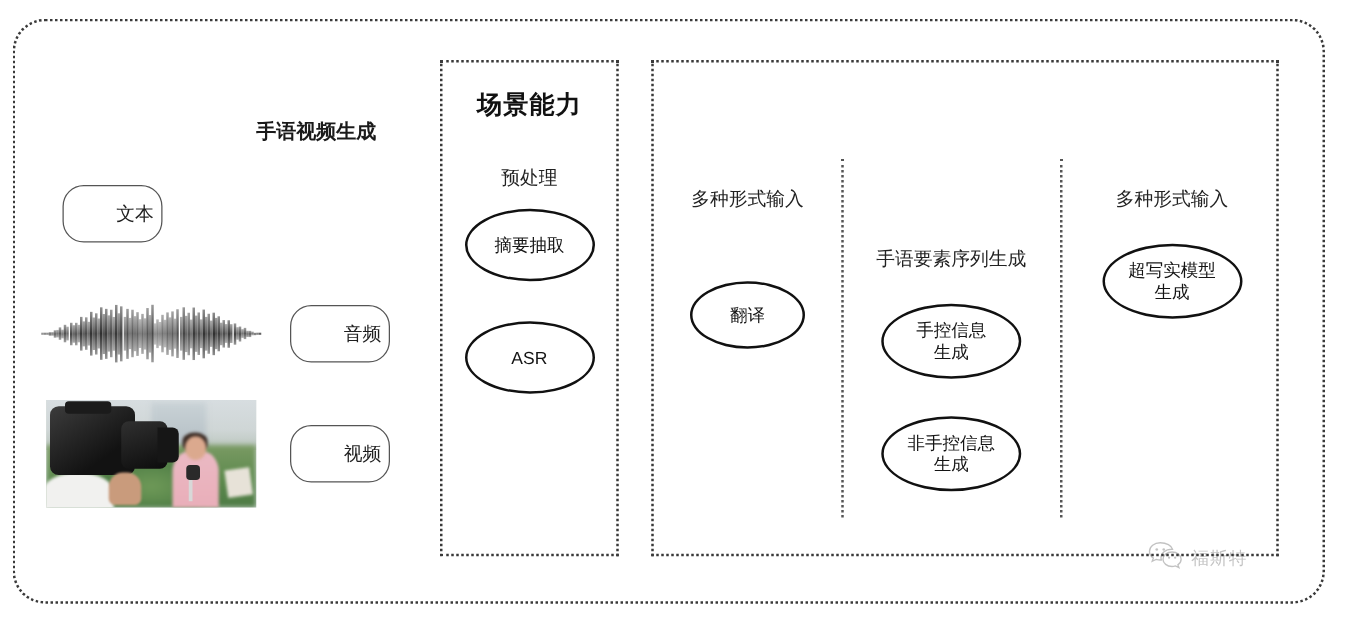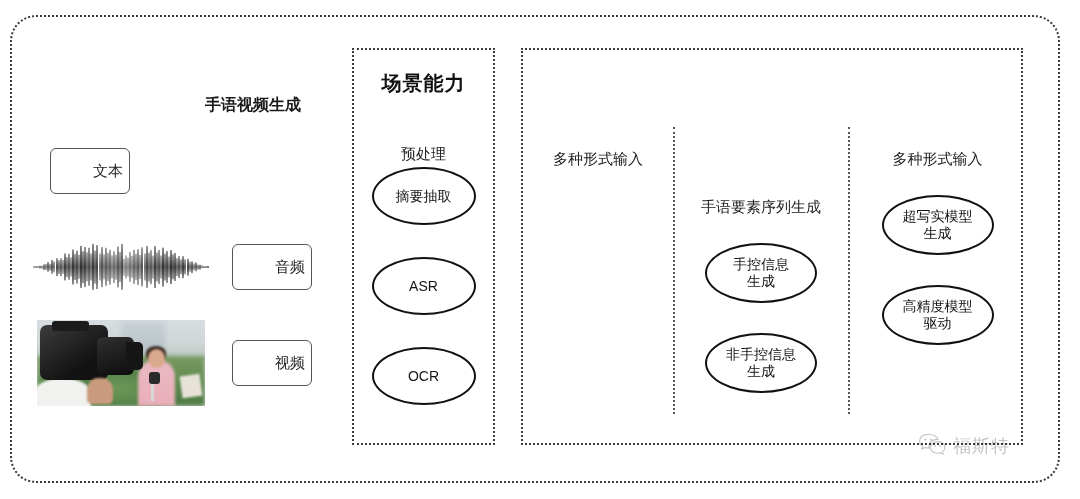--- a/index.html
+++ b/index.html
@@ -199,21 +199,21 @@
     filter: blur(1px);
   }
 
   
   .mod-btn {
     width: 80px;
     height: 46px;
     margin-left: 20px;
     box-sizing: border-box;
     border: 1.6px solid #555;
-    border-radius: 6px;
+    border-radius: 17px;
     background: #fff;
     display: flex;
     align-items: center;
     justify-content: center;
     font-size: 15px;
     color: #1f1f1f;
     flex: none;
     padding-left: 36px;
   }
 
@@ -225,21 +225,20 @@
     height: 397px;
   }
   #scene-panel .panel-title { top: 20px; }
   #scene-sub {
     position: absolute;
     left: 0; right: 0;
     top: 83px;
     text-align: center;
     font-size: 15px;
     color: #222;
-    margin-top: 12px;
   }
 
   
   #core-panel {
     left: 521px;
     top: 48px;
     width: 502px;
     height: 397px;
   }
   #core-panel .panel-title { top: 20px; }
@@ -307,21 +306,21 @@
   #watermark {
     position: absolute;
     left: 918px;
     top: 432px;
     display: flex;
     align-items: center;
     gap: 5px;
     opacity: 0.30;
   }
   #watermark .wm-text {
-    font-size: 18px;
+    font-size: 14px;
     color: #3a3a3a;
     letter-spacing: 1px;
   }
 </style>
 </head>
 <body>
 
 <div id="page-frame"></div>
 
 <div id="input-area">
@@ -454,47 +453,44 @@
 <div class="panel" id="scene-panel">
   <div class="panel-title">场景能力</div>
   <div id="scene-sub">预处理</div>
 
   <div class="scene-node-wrap" id="scene-node-0">
     <div class="ellipse mid">摘要抽取</div>
   </div>
   <div class="scene-node-wrap" id="scene-node-1">
     <div class="ellipse mid">ASR</div>
   </div>
-  <div class="scene-node-wrap" id="scene-node-2">
-    <div class="ellipse mid">OCR</div>
-  </div>
 </div>
 
 <div class="panel" id="core-panel">
 
   <div class="col-divider" id="divider-1"></div>
   <div class="col-divider" id="divider-2"></div>
 
   <div class="core-col" id="core-col-0">
     <div class="col-label">多种形式输入</div>
     <div class="core-node-gap"></div>
+    <div class="ellipse small">翻译</div>
   </div>
 
   <div class="core-col" id="core-col-1">
     <div class="col-label">手语要素序列生成</div>
     <div class="ellipse wide">手控信息<br>生成</div>
     <div class="core-node-gap"></div>
     <div class="ellipse wide">非手控信息<br>生成</div>
   </div>
 
   <div class="core-col" id="core-col-2">
     <div class="col-label">多种形式输入</div>
     <div class="ellipse wide">超写实模型<br>生成</div>
     <div class="core-node-gap"></div>
-    <div class="ellipse wide">高精度模型<br>驱动</div>
   </div>
 </div>
 
 <div id="watermark">
   <span>
     <svg width="30" height="24" viewBox="0 0 30 24" aria-hidden="true">
       <path d="M10.2 2.2C5.4 2.2 1.6 5.3 1.6 9.1c0 2.1 1.2 4 3.1 5.3l-.9 2.6 3.1-1.5c1 .3 2.1.5 3.3.5.3 0 .6 0 .9-.03-.2-.6-.3-1.2-.3-1.8 0-3.8 3.7-6.8 8.3-6.8.3 0 .6 0 .9.03C19.3 4.6 15.2 2.2 10.2 2.2z" fill="none" stroke="#3a3a3a" stroke-width="1.1"></path>
       <circle cx="7.4" cy="7.6" r="1.05" fill="#3a3a3a"></circle>
       <circle cx="13.0" cy="7.6" r="1.05" fill="#3a3a3a"></circle>
       <path d="M19.6 9.6c-4 0-7.2 2.6-7.2 5.8 0 3.2 3.2 5.8 7.2 5.8 1 0 1.9-.15 2.8-.45l2.7 1.3-.8-2.2c1.6-1.1 2.6-2.7 2.6-4.45 0-3.2-3.3-5.8-7.3-5.8z" fill="none" stroke="#3a3a3a" stroke-width="1.1"></path>

